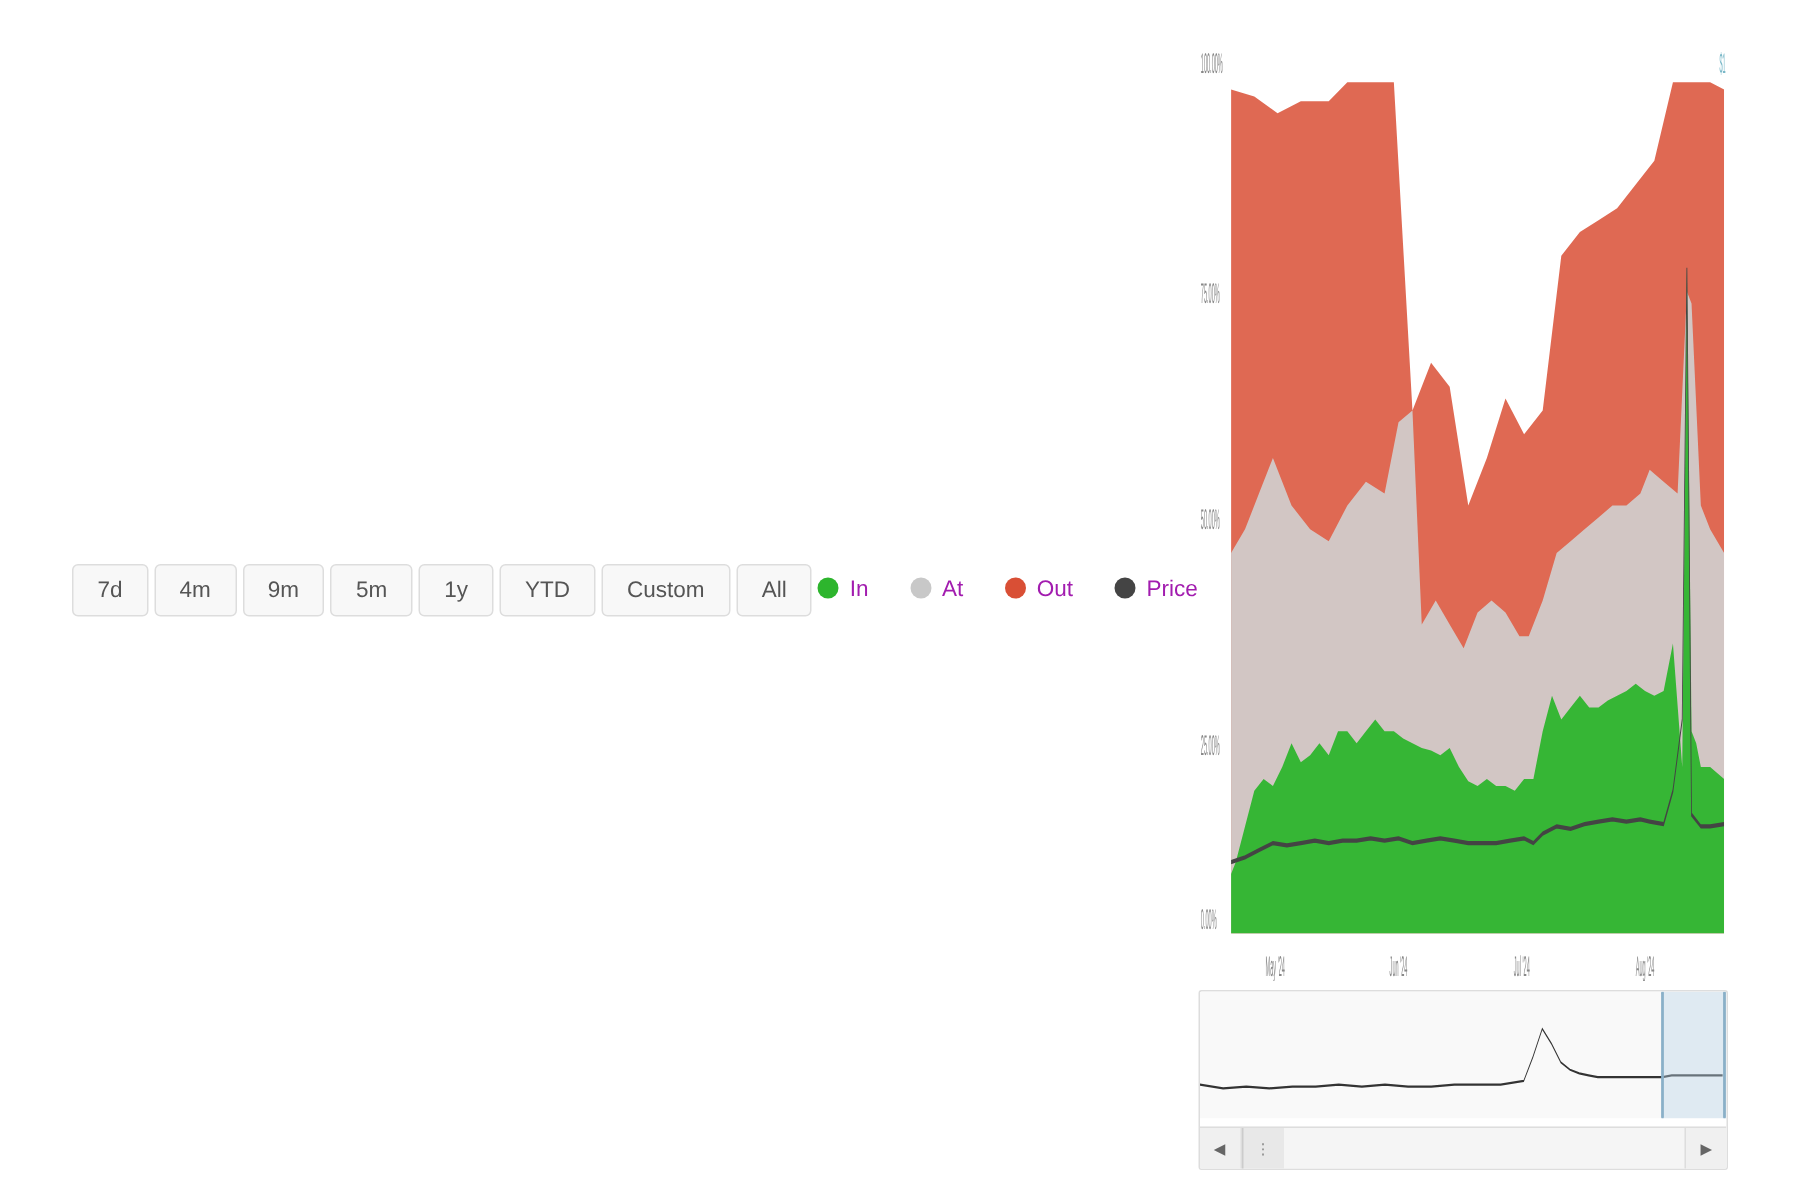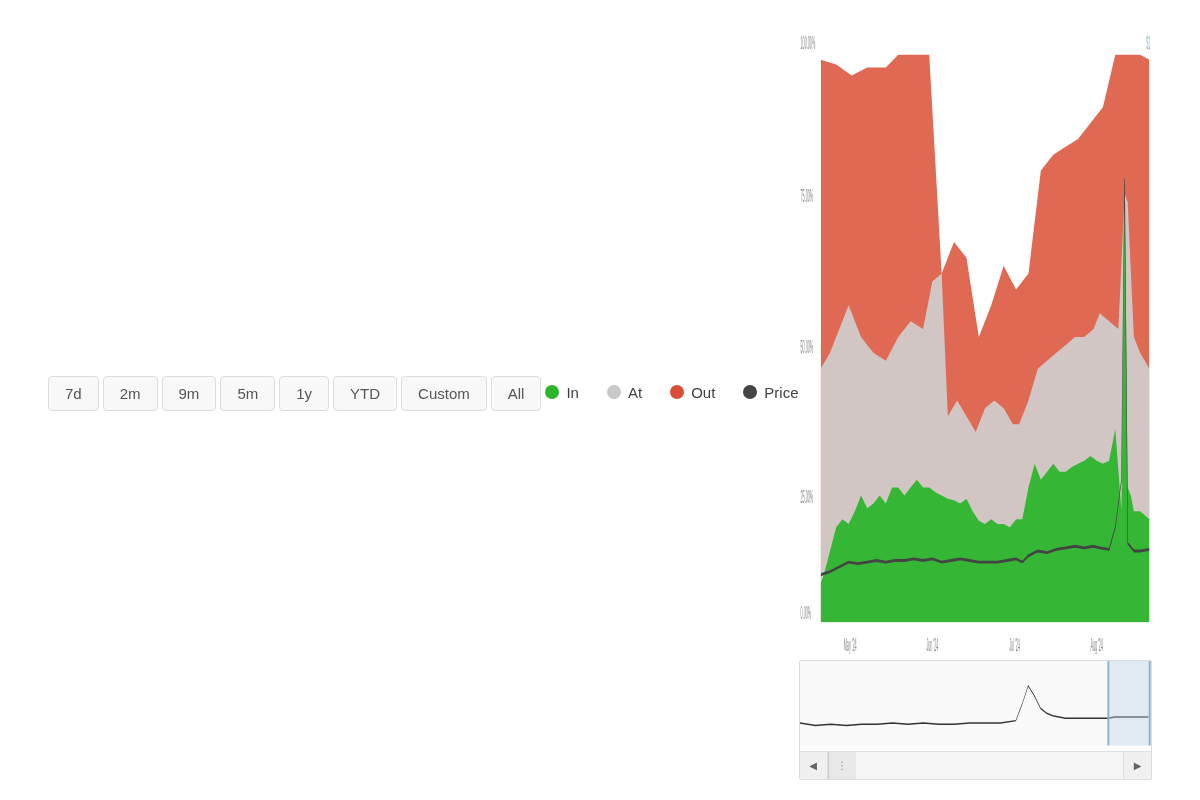--- a/index.html
+++ b/index.html
@@ -57,21 +57,21 @@
     }
 
     .legend-dot {
       width: 14px;
       height: 14px;
       border-radius: 50%;
       flex-shrink: 0;
     }
 
     .legend-label {
-      color: #404040;
+      color: #a21caf;
       font-size: 15px;
     }
 
     
     .main-chart-wrapper {
       position: relative;
       flex: 1;
       display: flex;
       flex-direction: column;
     }
@@ -149,21 +149,21 @@
       color: #888;
     }
   </style>
 </head>
 <body>
 
 <div class="container">
 
   <div class="time-range-bar">
   <button class="time-btn">7d</button>
-      <button class="time-btn">2m</button>
+      <button class="time-btn">4m</button>
       <button class="time-btn">9m</button>
       <button class="time-btn">5m</button>
       <button class="time-btn">1y</button>
       <button class="time-btn">YTD</button>
       <button class="time-btn">Custom</button>
       <button class="time-btn">All</button>
     </div>
 
   <div class="legend">
   <div class="legend-item">

